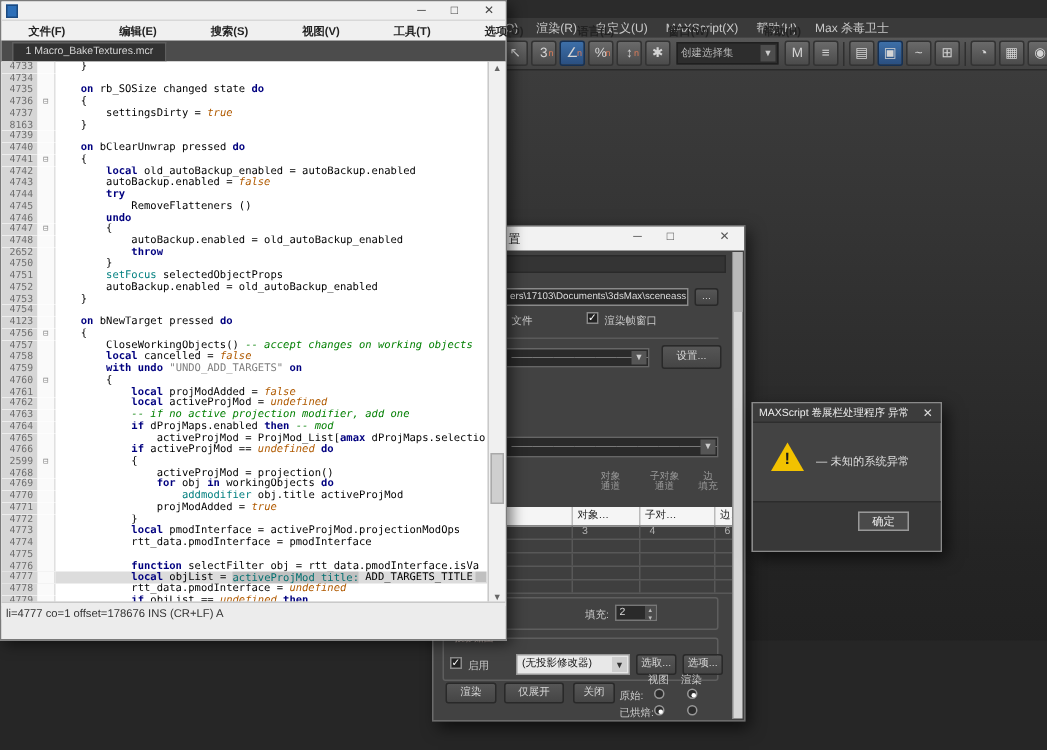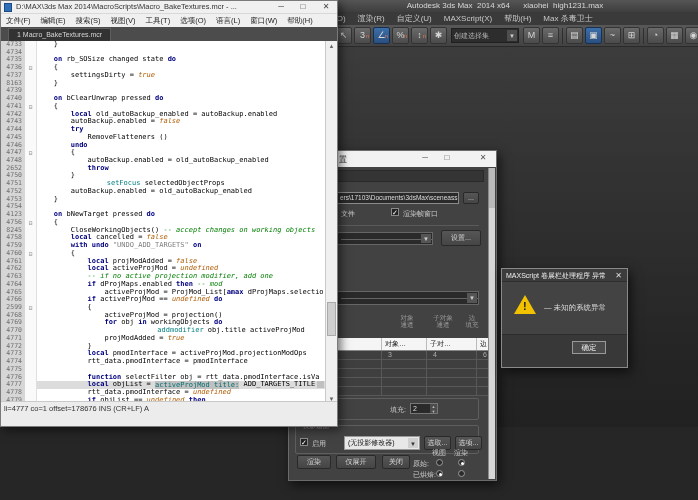--- a/index.html
+++ b/index.html
@@ -76,37 +76,37 @@
       box-shadow:3px 3px 9px rgba(0,0,0,.55);z-index:30;}
   .ed-title{position:absolute;left:0;top:0;right:0;height:13px;background:#f0f0f0;
             border-bottom:1px solid #d8d8d8;}
   .ed-title .ico{position:absolute;left:3px;top:2px;width:8px;height:9px;background:#2d6fb8;
                  border:1px solid #1c4a80;}
   .ed-title .t{position:absolute;left:15px;top:1px;font-size:7.5px;color:#333;white-space:nowrap;
                width:260px;overflow:hidden;}
   .ed-title .wb{position:absolute;top:1px;width:16px;text-align:center;font-size:8px;color:#444;}
   .ed-menu{position:absolute;left:0;top:13px;right:0;height:13px;background:#f0f0f0;
            font-size:7.5px;line-height:13px;color:#222;white-space:nowrap;}
-  .ed-menu span{padding:0 5px;display:inline-block;}
+  .ed-menu span{padding:0 18px;display:inline-block;font-weight:bold;}
   .ed-tabs{position:absolute;left:0;top:26px;right:0;height:14px;background:#4c4c4c;}
   .ed-tab{position:absolute;left:7px;top:1px;height:13px;background:#323232;border:1px solid #5e5e5e;
           border-bottom:none;color:#d5d5d5;font-size:7px;line-height:12px;padding:0 8px;}
   .ed-code{position:absolute;left:0;top:40px;right:12px;bottom:22px;background:#fff;overflow:hidden;}
   .cl{height:7.74px;line-height:7.74px;white-space:pre;overflow:hidden;
       font-family:"DejaVu Sans Mono",monospace;font-size:7px;}
   .cl.hl{background:#dcdcdc;}
   .g{display:inline-block;width:24px;height:7.74px;text-align:right;padding-right:3px;
      background:#d6d6d6;color:#6e6e6e;font-size:6.5px;vertical-align:top;}
   .fm{display:inline-block;width:12px;height:7.74px;background:#fafafa;border-right:1px solid #e0e0e0;
       color:#8a8a8a;text-align:center;font-size:6px;vertical-align:top;}
   .tk{color:#00007f;font-weight:bold;}
   .tp{color:#000;}
   .tc{color:#007f00;font-style:italic;}
   .tv{color:#b05a00;font-style:italic;}
-  .tf{color:#007f7f;margin-left:36px;}
+  .tf{color:#007f7f;}
   .ts{color:#7f7f7f;}
   .tsel{color:#006f6f;background:#c0c0c0;}
   .selblk{display:inline-block;width:7px;height:7px;background:#c0c0c0;margin-left:2px;vertical-align:middle;}
   .ed-vscroll{position:absolute;right:0;top:40px;width:12px;bottom:22px;background:#f0f0f0;
               border-left:1px solid #c9c9c9;}
   .ed-vscroll .arr{position:absolute;left:0;right:0;height:10px;text-align:center;font-size:6px;color:#666;line-height:10px;}
   .ed-vscroll .thumb{position:absolute;left:1px;right:1px;top:72%;height:34px;background:#cfcfcf;border:1px solid #aaa;}
   .ed-hscroll{position:absolute;left:0;right:12px;bottom:13px;height:9px;background:#f0f0f0;border-top:1px solid #c9c9c9;}
   .ed-hscroll .arr{position:absolute;top:0;bottom:0;width:10px;text-align:center;font-size:6px;color:#666;line-height:9px;}
   .ed-hscroll .thumb{position:absolute;left:12px;width:230px;top:1px;bottom:1px;background:#d6d6d6;border:1px solid #b0b0b0;}
@@ -126,23 +126,20 @@
        border-right:11px solid transparent;border-bottom:19px solid #f2c200;}
   .tri::after{content:"!";position:absolute;left:-2px;top:5px;color:#1a1a1a;font-size:11px;font-weight:bold;}
   .err-msg{position:absolute;left:42px;top:34px;color:#ddd;font-size:7.5px;white-space:nowrap;}
   .sep{width:1px;height:16px;background:#2f2f2f;margin:0 2px;flex:0 0 auto;}
 </style>
 </head>
 <body>
 
 <div id="stage">
 
-  <div class="abs max-title">
-    <span>Autodesk 3ds Max  2014 x64      xiaohei  high1231.max</span>
-  </div>
   <div class="abs max-menu" id="max-menu"><span>(O)</span><span>渲染(R)</span><span>自定义(U)</span><span>MAXScript(X)</span><span>帮助(H)</span><span>Max 杀毒卫士</span></div>
   <div class="abs max-toolbar" id="max-toolbar">
       <div class="tbico">↖</div>
       <div class="tbico">3<span class="sub">n</span></div>
       <div class="tbico active">∠<span class="sub">n</span></div>
       <div class="tbico">%<span class="sub">n</span></div>
       <div class="tbico">↕<span class="sub">n</span></div>
       <div class="tbico">✱</div>
       <div class="tbdd"><span>创建选择集</span><span class="dda">▼</span></div>
       <div class="tbico">M</div>
@@ -272,21 +269,20 @@
       </div>
 
     <div class="rtt-scroll">
         <div class="th"></div>
       </div>
   </div>
 
   <div class="abs ed">
     <div class="ed-title">
       <span class="ico"></span>
-      <span class="t">D:\MAX\3ds Max 2014\MacroScripts\Macro_BakeTextures.mcr - ...</span>
       <span class="wb" style="right:48px;">─</span>
       <span class="wb" style="right:26px;">□</span>
       <span class="wb" style="right:3px;">✕</span>
     </div>
     <div class="ed-menu" id="ed-menu"><span>文件(F)</span><span>编辑(E)</span><span>搜索(S)</span><span>视图(V)</span><span>工具(T)</span><span>选项(O)</span><span>语言(L)</span><span>窗口(W)</span><span>帮助(H)</span></div>
     <div class="ed-tabs">
       <div class="ed-tab">1 Macro_BakeTextures.mcr</div>
     </div>
     <div class="ed-code" id="code-lines">
         <div class="cl"><span class="g">4733</span><span class="fm"></span><span class="tp">    }</span></div>
@@ -306,21 +302,21 @@
         <div class="cl"><span class="g">4747</span><span class="fm">⊟</span><span class="tp">        {</span></div>
         <div class="cl"><span class="g">4748</span><span class="fm"></span><span class="tp">            autoBackup.enabled = old_autoBackup_enabled</span></div>
         <div class="cl"><span class="g">2652</span><span class="fm"></span><span class="tp">            </span><span class="tk">throw</span></div>
         <div class="cl"><span class="g">4750</span><span class="fm"></span><span class="tp">        }</span></div>
         <div class="cl"><span class="g">4751</span><span class="fm"></span><span class="tp">        </span><span class="tf">setFocus</span><span class="tp"> selectedObjectProps</span></div>
         <div class="cl"><span class="g">4752</span><span class="fm"></span><span class="tp">        autoBackup.enabled = old_autoBackup_enabled</span></div>
         <div class="cl"><span class="g">4753</span><span class="fm"></span><span class="tp">    }</span></div>
         <div class="cl"><span class="g">4754</span><span class="fm"></span></div>
         <div class="cl"><span class="g">4123</span><span class="fm"></span><span class="tp">    </span><span class="tk">on</span><span class="tp"> bNewTarget pressed </span><span class="tk">do</span></div>
         <div class="cl"><span class="g">4756</span><span class="fm">⊟</span><span class="tp">    {</span></div>
-        <div class="cl"><span class="g">8245</span><span class="fm"></span><span class="tp">        CloseWorkingObjects() </span><span class="tc">-- accept changes on working objects</span></div>
+        <div class="cl"><span class="g">4757</span><span class="fm"></span><span class="tp">        CloseWorkingObjects() </span><span class="tc">-- accept changes on working objects</span></div>
         <div class="cl"><span class="g">4758</span><span class="fm"></span><span class="tp">        </span><span class="tk">local</span><span class="tp"> cancelled = </span><span class="tv">false</span></div>
         <div class="cl"><span class="g">4759</span><span class="fm"></span><span class="tp">        </span><span class="tk">with</span><span class="tp"> </span><span class="tk">undo</span><span class="tp"> </span><span class="ts">"UNDO_ADD_TARGETS"</span><span class="tp"> </span><span class="tk">on</span></div>
         <div class="cl"><span class="g">4760</span><span class="fm">⊟</span><span class="tp">        {</span></div>
         <div class="cl"><span class="g">4761</span><span class="fm"></span><span class="tp">            </span><span class="tk">local</span><span class="tp"> projModAdded = </span><span class="tv">false</span></div>
         <div class="cl"><span class="g">4762</span><span class="fm"></span><span class="tp">            </span><span class="tk">local</span><span class="tp"> activeProjMod = </span><span class="tv">undefined</span></div>
         <div class="cl"><span class="g">4763</span><span class="fm"></span><span class="tp">            </span><span class="tc">-- if no active projection modifier, add one</span></div>
         <div class="cl"><span class="g">4764</span><span class="fm"></span><span class="tp">            </span><span class="tk">if</span><span class="tp"> dProjMaps.enabled </span><span class="tk">then</span><span class="tp"> </span><span class="tc">-- mod</span></div>
         <div class="cl"><span class="g">4765</span><span class="fm"></span><span class="tp">                activeProjMod = ProjMod_List[</span><span class="tk">amax</span><span class="tp"> dProjMaps.selectio</span></div>
         <div class="cl"><span class="g">4766</span><span class="fm"></span><span class="tp">            </span><span class="tk">if</span><span class="tp"> activeProjMod == </span><span class="tv">undefined</span><span class="tp"> </span><span class="tk">do</span></div>
         <div class="cl"><span class="g">2599</span><span class="fm">⊟</span><span class="tp">            {</span></div>

